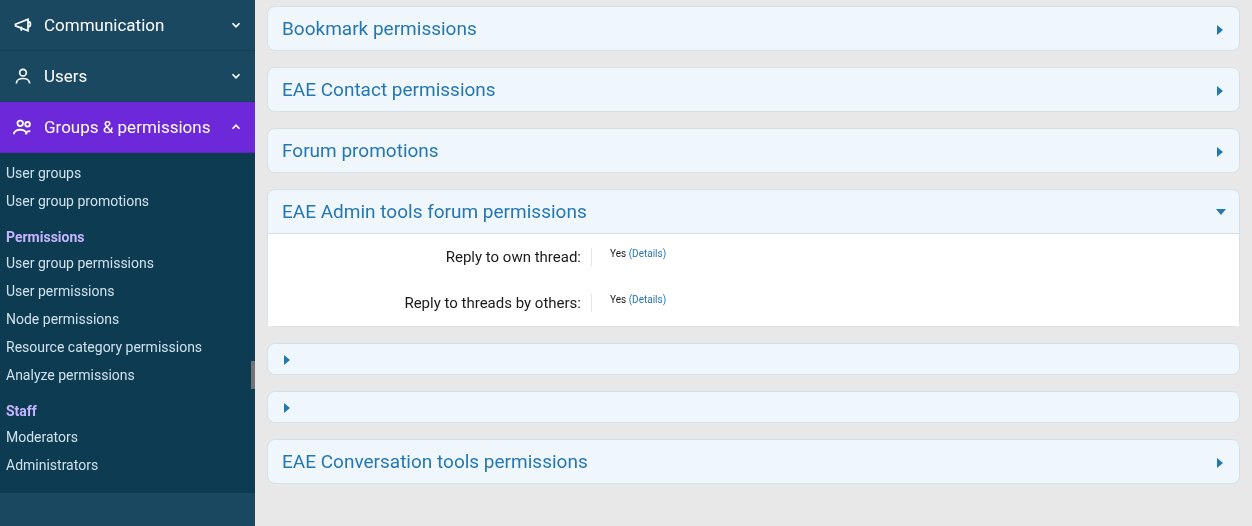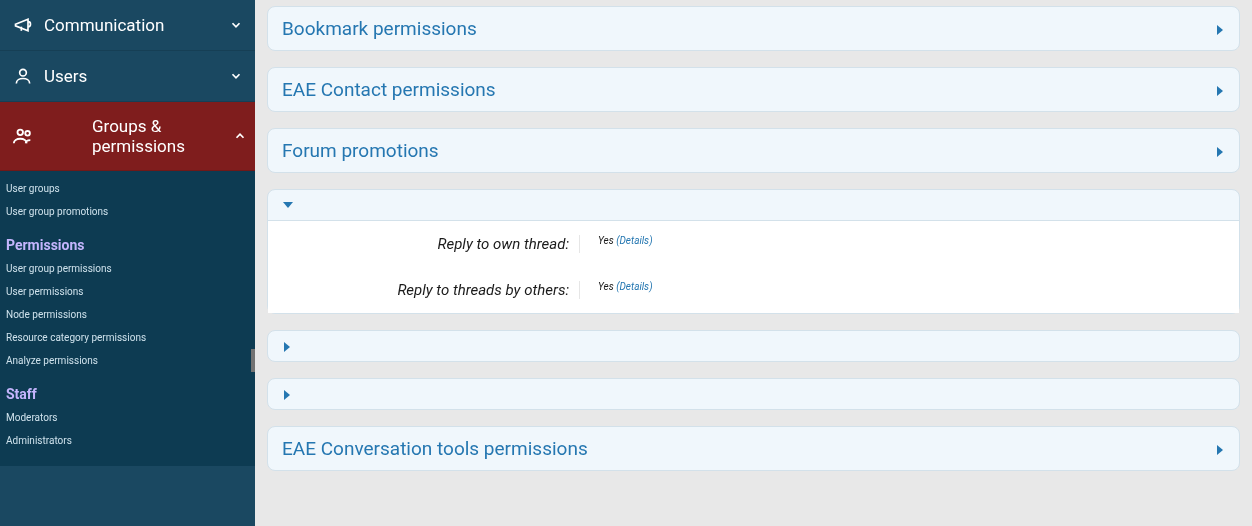--- a/index.html
+++ b/index.html
@@ -33,30 +33,29 @@
   display: inline-flex;
   align-items: center;
   justify-content: center;
 }
 .sidebar-section .label { flex: 1; }
 .sidebar-section .chevron {
   width: 14px;
   height: 14px;
 }
 .sidebar-section.expanded {
-  background: #7f1d1d;
-  gap: 48px;
+  background: #6d28d9;
 }
 .sidebar-sub {
   padding: 6px 0 14px 0;
   background: #0d3b52;
 }
 .sidebar-sub-item {
   padding: 6px 12px 6px 6px;
-  font-size: 10px;
+  font-size: 14px;
   color: #cfe2ec;
   cursor: pointer;
   position: relative;
 }
 .sidebar-sub-heading {
   padding: 14px 12px 4px 6px;
   font-size: 14px;
   font-weight: 700;
   color: #c4b5fd;
 }
@@ -90,22 +89,21 @@
   width: 10px;
   height: 10px;
   color: #2577b1;
 }
 .panel-body {
   background: #fff;
   border-top: 1px solid #d3e1ea;
 }
 .perm-row {
   display: flex;
-  padding: 14px 0;
-  font-style: italic;
+  padding: 14px 12px;
 }
 .perm-label {
   width: 312px;
   text-align: right;
   padding-right: 10px;
   font-size: 15px;
   color: #1b1b1b;
   border-right: 1px solid #e6e6e6;
 }
 .perm-value {
@@ -219,20 +217,21 @@
       <span class="panel-caret">
         <svg viewBox="0 0 10 10" width="10" height="12" fill="#2577b1">
             <polygon points="2,0 8,5 2,10"></polygon>
           </svg>
       </span>
     </div>
   </div>
 
   <div class="panel">
     <div class="panel-header">
+      <span class="panel-title">EAE Admin tools forum permissions</span>
       <span class="panel-caret">
         <svg viewBox="0 0 10 10" width="12" height="10" fill="#2577b1">
             <polygon points="0,2 10,2 5,8"></polygon>
           </svg>
       </span>
     </div>
     <div class="panel-body">
       <div class="perm-row">
         <div class="perm-label">Reply to own thread:</div>
         <div class="perm-value">

